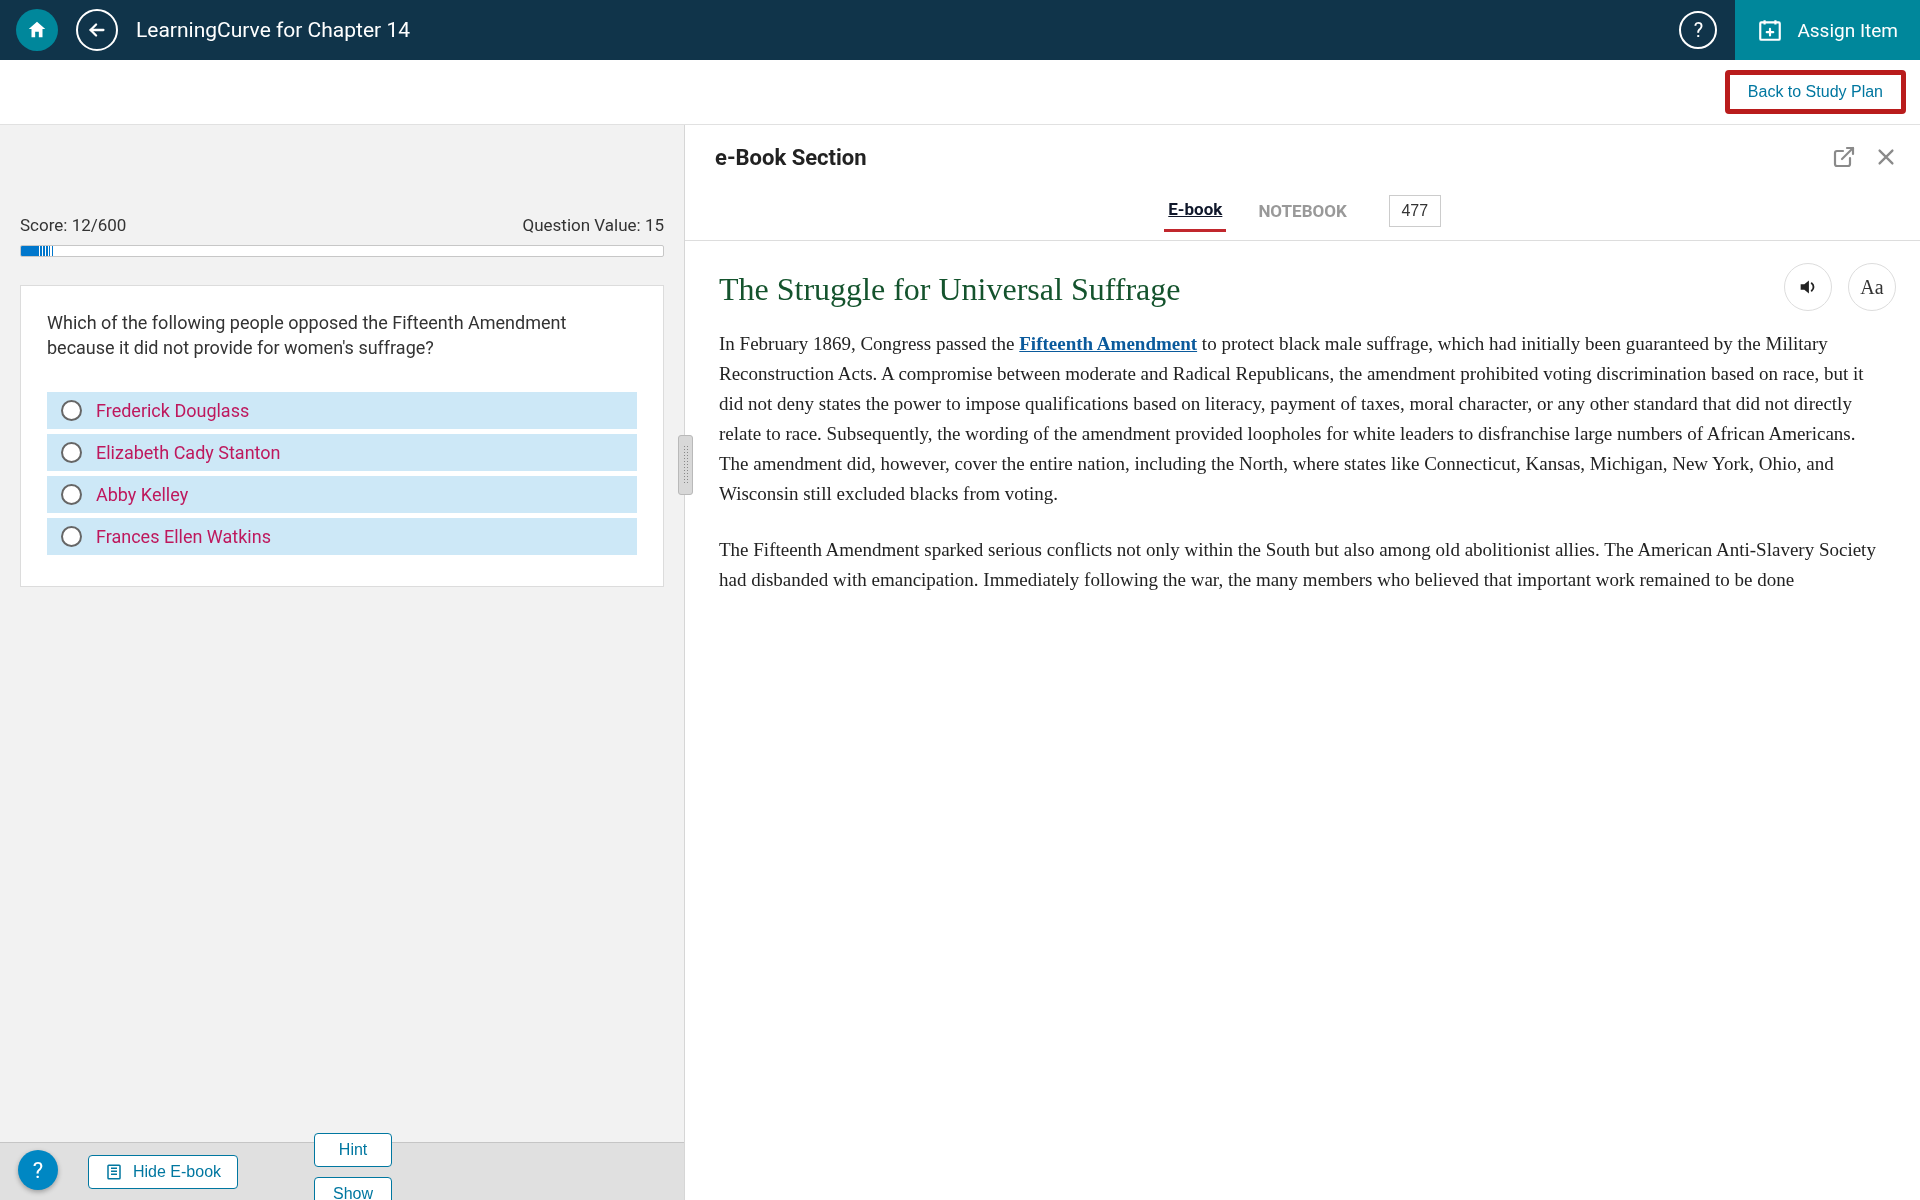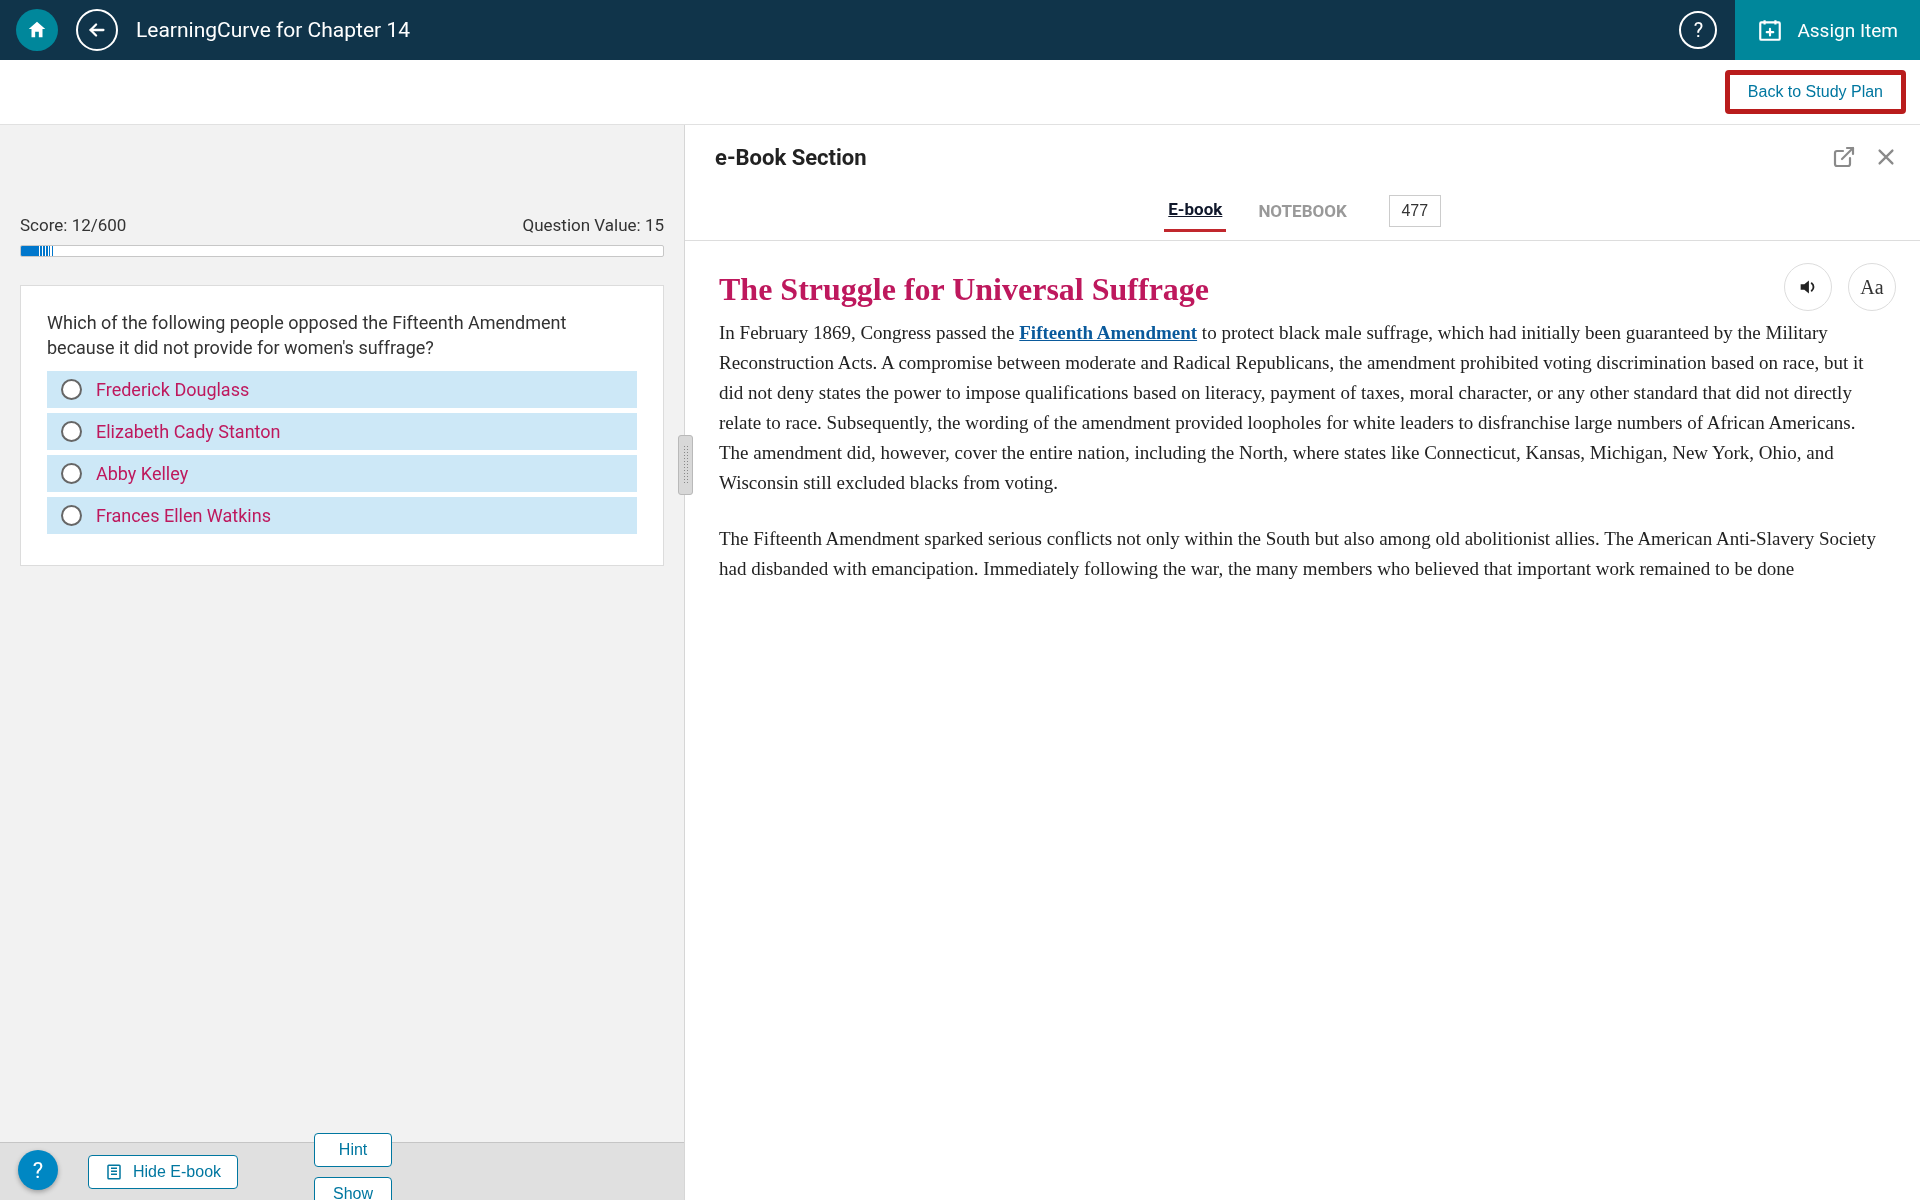--- a/index.html
+++ b/index.html
@@ -134,21 +134,21 @@
   .question-card {
     margin: 28px 20px 0 20px;
     background: #fff;
     border: 1px solid #dcdcdc;
     padding: 24px 26px 26px;
   }
   .question-text {
     font-size: 18px;
     color: #333;
     line-height: 1.4;
-    margin-bottom: 11px;
+    margin-bottom: 32px;
   }
   .option {
     background: #cde8f7;
     margin-bottom: 5px;
     padding: 8px 14px;
     display: flex;
     align-items: center;
     gap: 14px;
     cursor: pointer;
     font-size: 18px;
@@ -297,23 +297,23 @@
     border: 1px solid #ddd;
     background: #fff;
     display: flex; align-items:center; justify-content:center;
     font-size: 20px;
     color: #333;
     cursor: pointer;
   }
   .serif { font-family: Georgia, "Times New Roman", serif; }
   .content-heading {
     font-size: 32px;
-    font-weight: 700;
-    color: #be185d;
-    margin-bottom: 10px;
+    font-weight: 400;
+    color: #14532d;
+    margin-bottom: 21px;
     max-width: 540px;
   }
   .content-body {
     font-size: 19px;
     line-height: 1.58;
     color: #222;
   }
   .content-body p { margin-bottom: 26px; }
   a.term {
     color: #0a5a9c;

